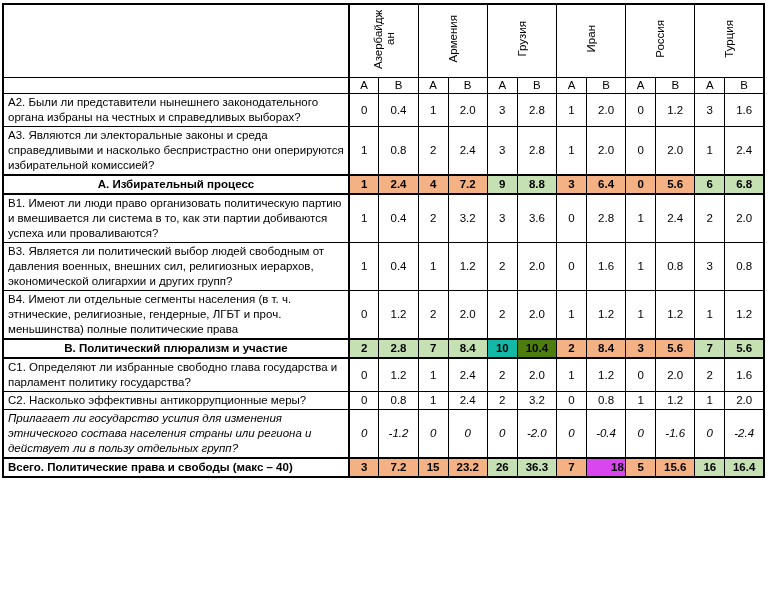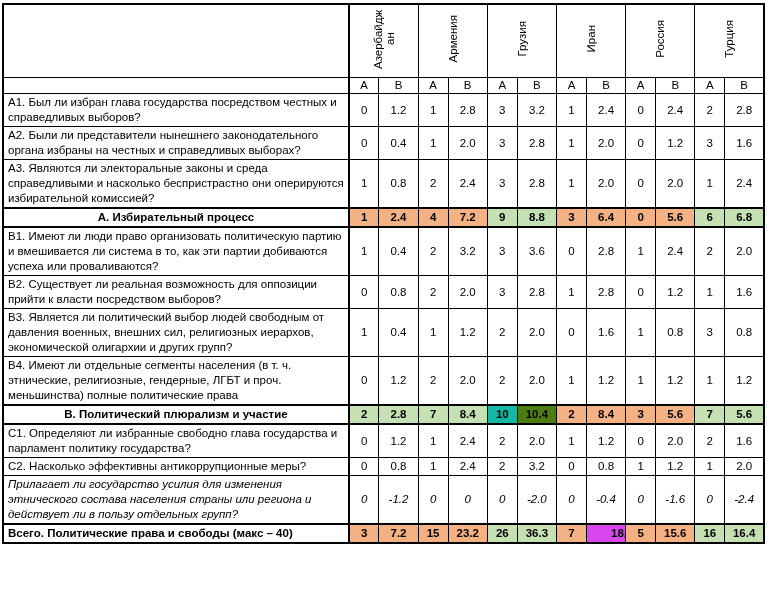--- a/index.html
+++ b/index.html
@@ -102,35 +102,20 @@
           <td>А</td>
           <td>В</td>
           <td>А</td>
           <td>В</td>
           <td>А</td>
           <td>В</td>
           <td>А</td>
           <td>В</td>
           <td>А</td>
           <td>В</td>
-        </tr>
-        <tr class="question">
-          <td class="label-cell">А1. Был ли избран глава государства посредством честных и справедливых выборов?</td>
-          <td class="val">0</td>
-          <td class="val">1.2</td>
-          <td class="val">1</td>
-          <td class="val">2.8</td>
-          <td class="val">3</td>
-          <td class="val">3.2</td>
-          <td class="val">1</td>
-          <td class="val">2.4</td>
-          <td class="val">0</td>
-          <td class="val">2.4</td>
-          <td class="val">2</td>
-          <td class="val">2.8</td>
         </tr>
         <tr class="question">
           <td class="label-cell">А2. Были ли представители нынешнего законодательного органа избраны на честных и справедливых выборах?</td>
           <td class="val">0</td>
           <td class="val">0.4</td>
           <td class="val">1</td>
           <td class="val">2.0</td>
           <td class="val">3</td>
           <td class="val">2.8</td>
           <td class="val">1</td>
@@ -179,35 +164,20 @@
           <td class="val">3</td>
           <td class="val">3.6</td>
           <td class="val">0</td>
           <td class="val">2.8</td>
           <td class="val">1</td>
           <td class="val">2.4</td>
           <td class="val">2</td>
           <td class="val">2.0</td>
         </tr>
         <tr class="question">
-          <td class="label-cell">В2. Существует ли реальная возможность для оппозиции прийти к власти посредством выборов?</td>
-          <td class="val">0</td>
-          <td class="val">0.8</td>
-          <td class="val">2</td>
-          <td class="val">2.0</td>
-          <td class="val">3</td>
-          <td class="val">2.8</td>
-          <td class="val">1</td>
-          <td class="val">2.8</td>
-          <td class="val">0</td>
-          <td class="val">1.2</td>
-          <td class="val">1</td>
-          <td class="val">1.6</td>
-        </tr>
-        <tr class="question">
           <td class="label-cell">В3. Является ли политический выбор людей свободным от давления военных, внешних сил, религиозных иерархов, экономической олигархии и других групп?</td>
           <td class="val">1</td>
           <td class="val">0.4</td>
           <td class="val">1</td>
           <td class="val">1.2</td>
           <td class="val">2</td>
           <td class="val">2.0</td>
           <td class="val">0</td>
           <td class="val">1.6</td>
           <td class="val">1</td>

